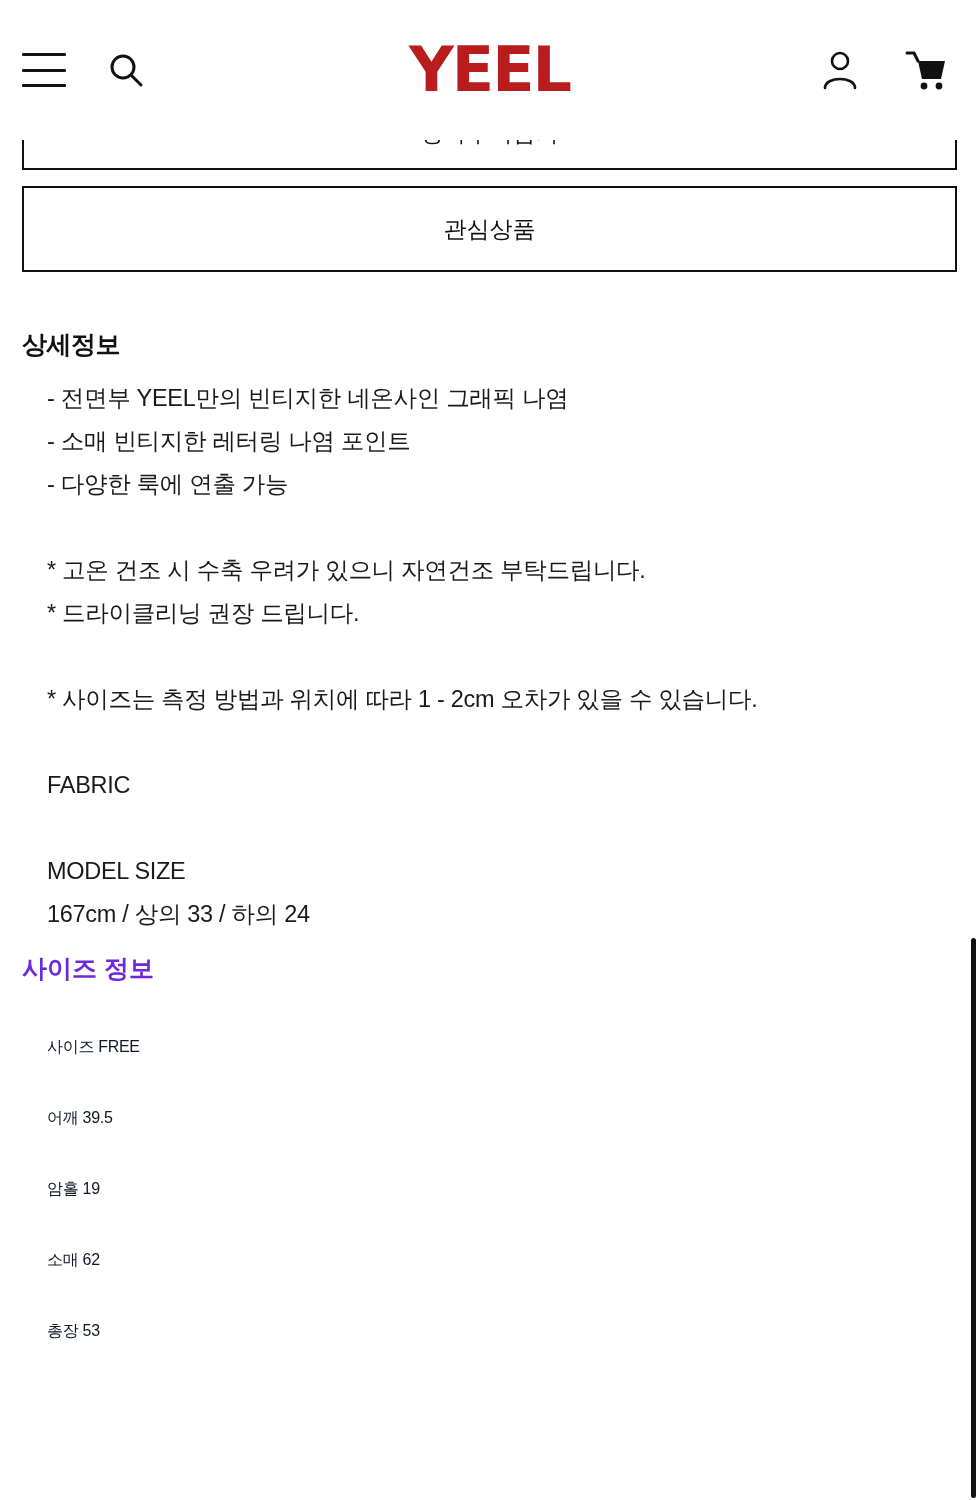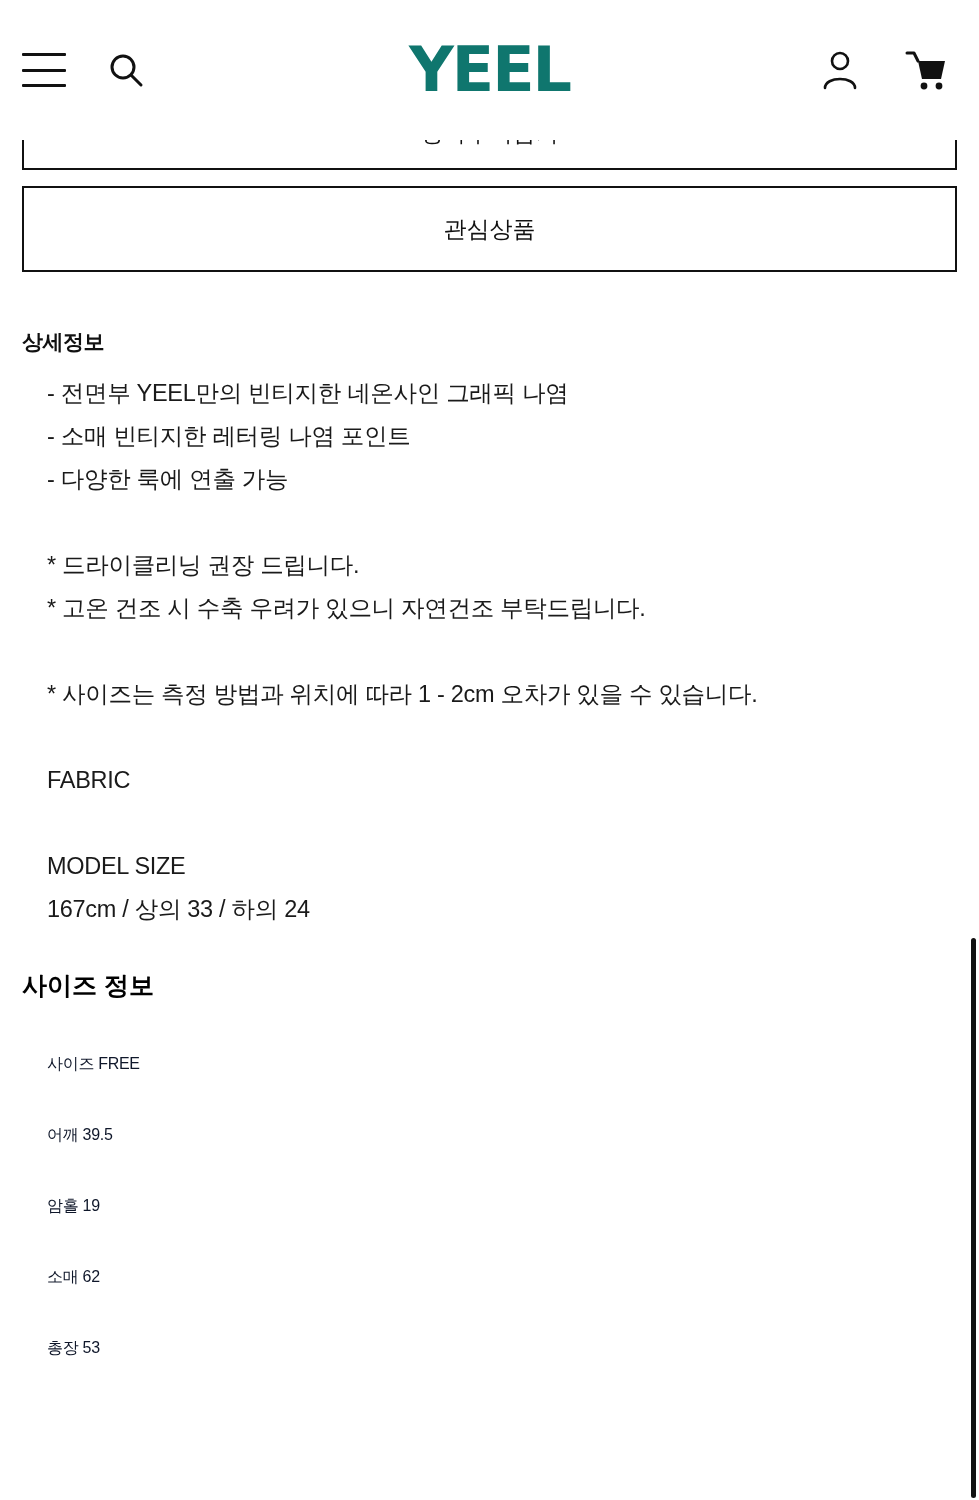--- a/index.html
+++ b/index.html
@@ -53,21 +53,21 @@
   }
   .brand {
     position: absolute;
     left: 50%;
     top: 50%;
     transform: translate(-50%, -50%);
     font-family: "DejaVu Sans", sans-serif;
     font-weight: 700;
     font-size: 62px;
     letter-spacing: -2px;
-    color: #0f766e;
+    color: #b91c1c;
     line-height: 1;
     white-space: nowrap;
   }
   .header-right {
     margin-left: auto;
     display: flex;
     align-items: center;
     gap: 46px;
     padding-right: 30px;
   }
@@ -103,21 +103,21 @@
     color: #111;
     font-size: 23px;
   }
   .btn-gap { height: 16px; }
 
   
   .content {
     padding: 0 22px;
   }
   .section-title {
-    font-size: 21px;
+    font-size: 25px;
     font-weight: 700;
     color: #111;
     margin-top: 56px;
     margin-bottom: 0;
     letter-spacing: -0.5px;
   }
   .detail-body {
     padding-left: 25px;
     margin-top: 16px;
   }
@@ -127,22 +127,22 @@
     color: #1a1a1a;
     white-space: pre;
     letter-spacing: -0.3px;
   }
   .blank-line { height: 43px; }
 
   
   .size-title {
     font-size: 25px;
     font-weight: 700;
-    color: #000000;
-    margin-top: 38px;
+    color: #6d28d9;
+    margin-top: 16px;
   }
   .size-list {
     padding-left: 25px;
     margin-top: 26px;
   }
   .size-row {
     font-size: 16px;
     color: #0f172a;
     line-height: 71px;
     letter-spacing: -0.3px;
@@ -207,22 +207,22 @@
   </div>
 </div>
 
 <div class="content">
   <div class="section-title">상세정보</div>
   <div class="detail-body">
     <div class="detail-line">- 전면부 YEEL만의 빈티지한 네온사인 그래픽 나염</div>
     <div class="detail-line">- 소매 빈티지한 레터링 나염 포인트</div>
     <div class="detail-line">- 다양한 룩에 연출 가능</div>
     <div class="blank-line"></div>
+    <div class="detail-line">* 고온 건조 시 수축 우려가 있으니 자연건조 부탁드립니다.</div>
     <div class="detail-line">* 드라이클리닝 권장 드립니다.</div>
-    <div class="detail-line">* 고온 건조 시 수축 우려가 있으니 자연건조 부탁드립니다.</div>
     <div class="blank-line"></div>
     <div class="detail-line">* 사이즈는 측정 방법과 위치에 따라 1 - 2cm 오차가 있을 수 있습니다.</div>
     <div class="blank-line"></div>
     <div class="detail-line">FABRIC</div>
     <div class="blank-line"></div>
     <div class="detail-line">MODEL SIZE</div>
     <div class="detail-line">167cm / 상의 33 / 하의 24</div>
   </div>
 
   <div class="size-title">사이즈 정보</div>

